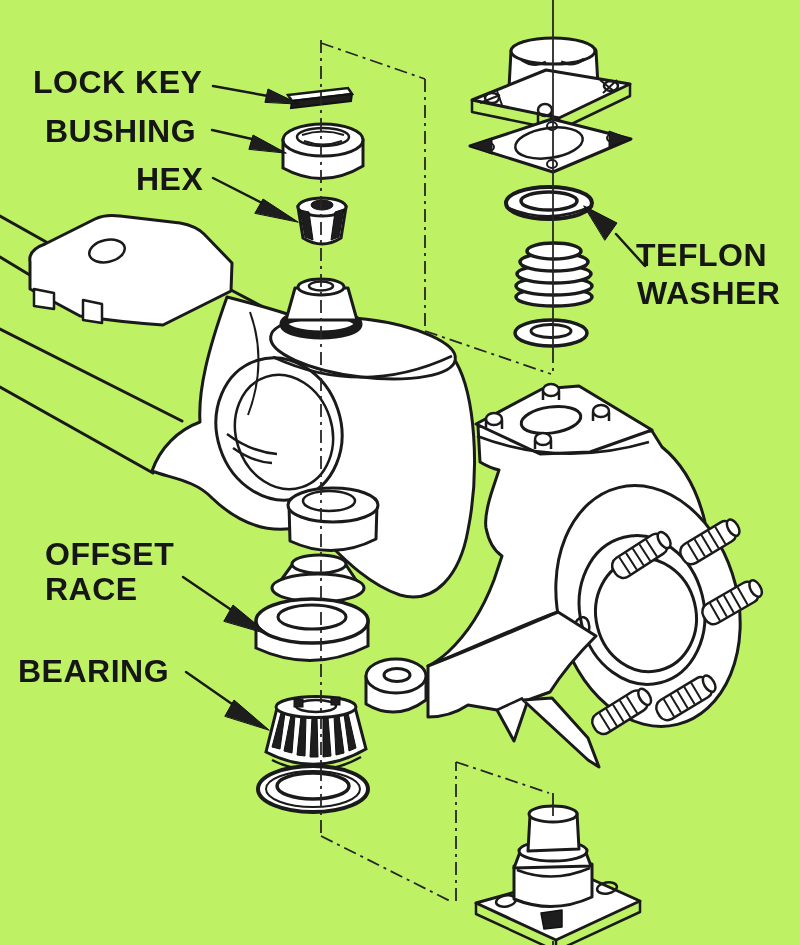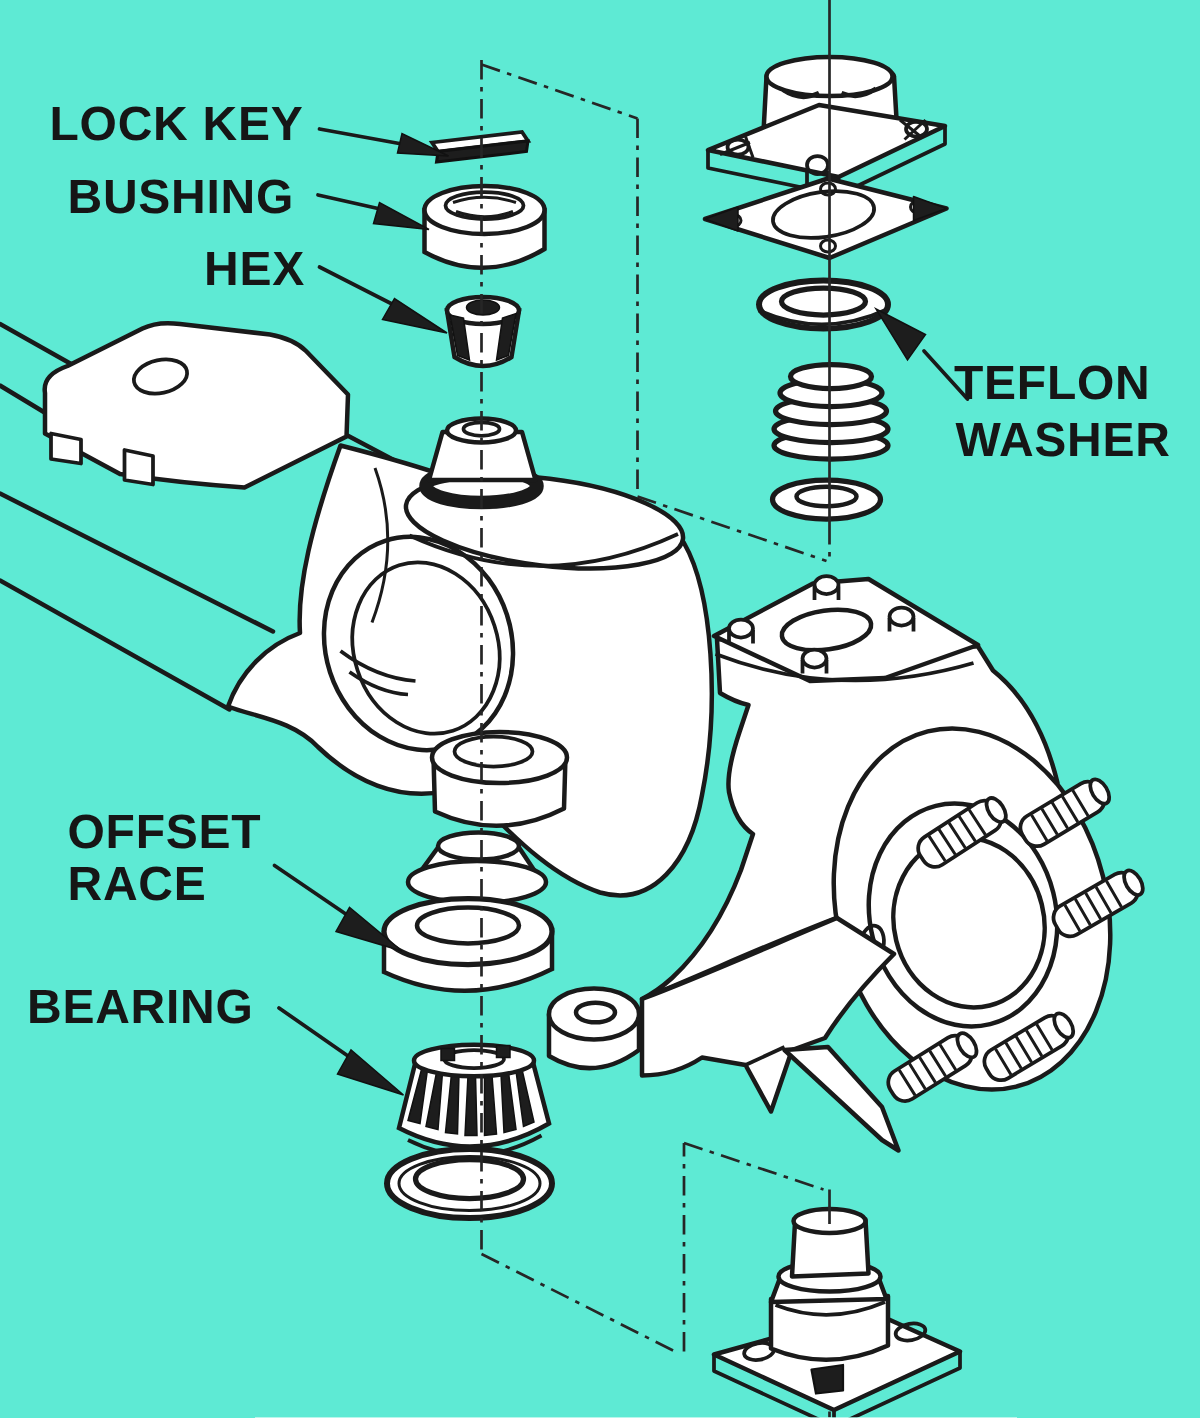--- a/index.html
+++ b/index.html
@@ -1,19 +1,19 @@
 <!DOCTYPE html>
 <html><head>
 <meta charset="utf-8">
 <style>
   html, body { margin: 0; padding: 0; background: #ffffff; }
   #stage {
     position: relative;
     width: 800px; height: 945px;
-    background: #5eead4;
+    background: #bef264;
     overflow: hidden;
     font-family: "Liberation Sans", sans-serif;
   }
   svg { display: block; }
   .lbl {
     font-family: "Liberation Sans", sans-serif;
     font-weight: 700;
     font-size: 32px;
     letter-spacing: 0.5px;
     fill: #161616;

